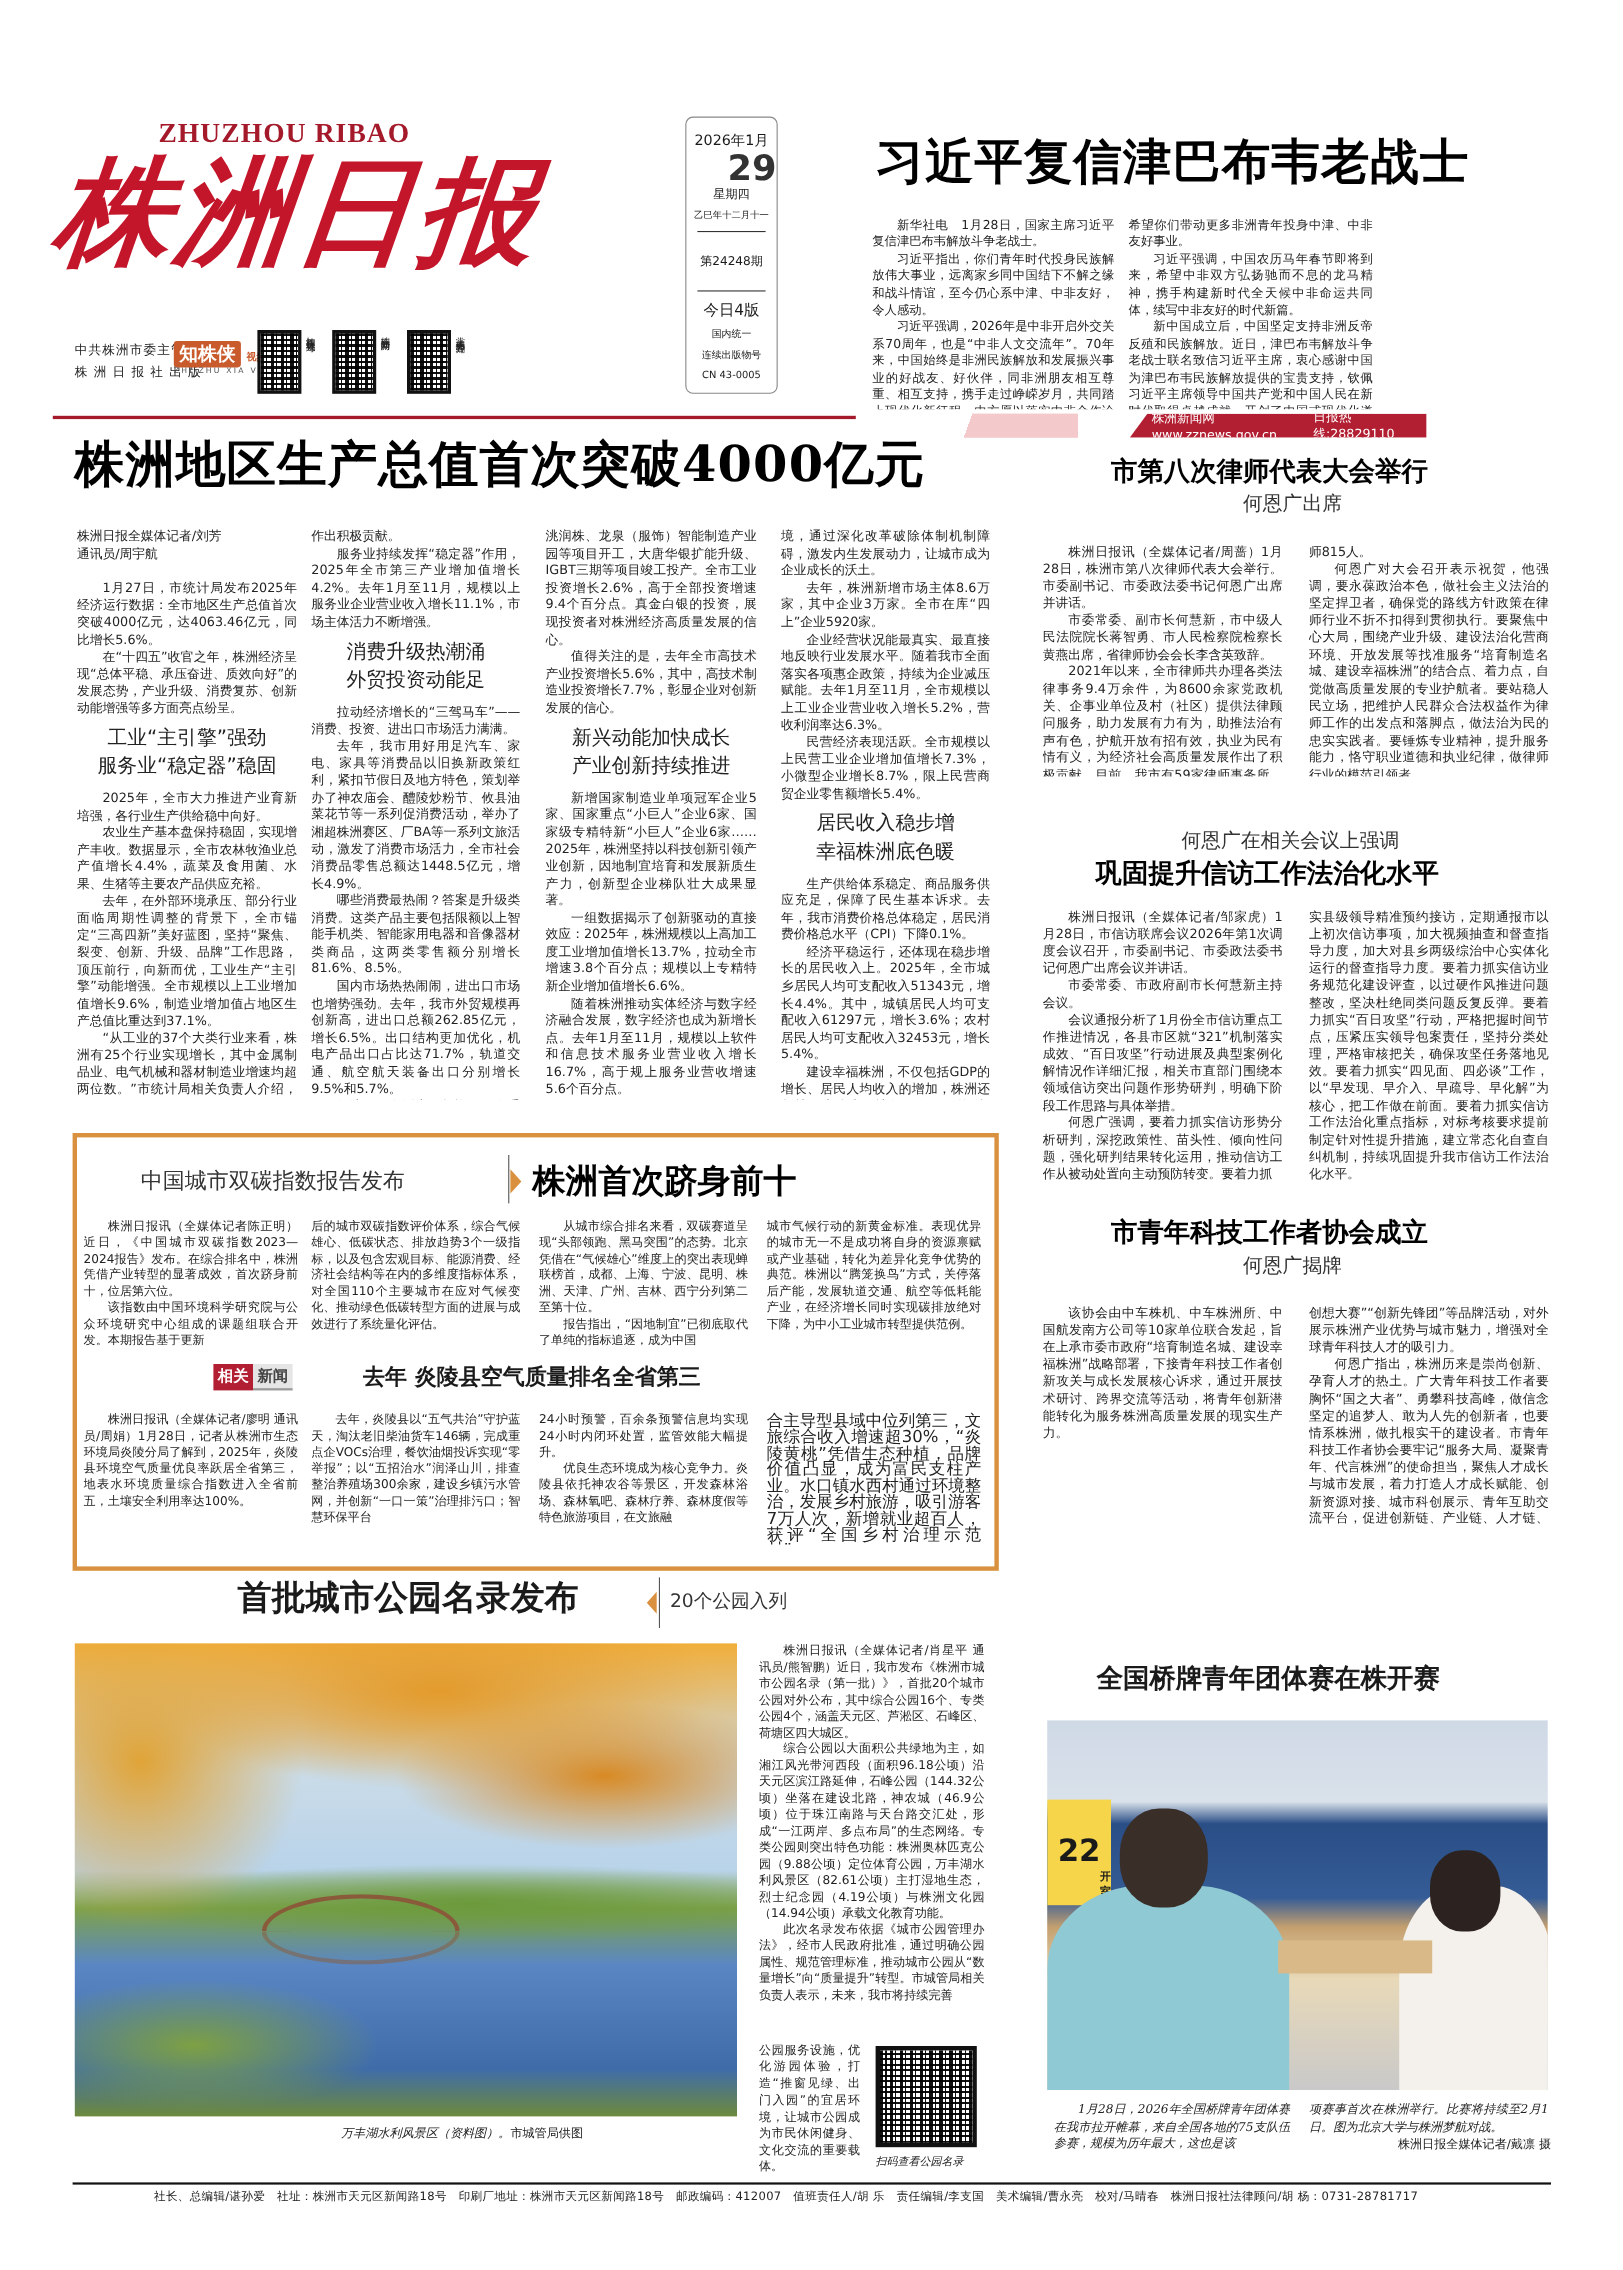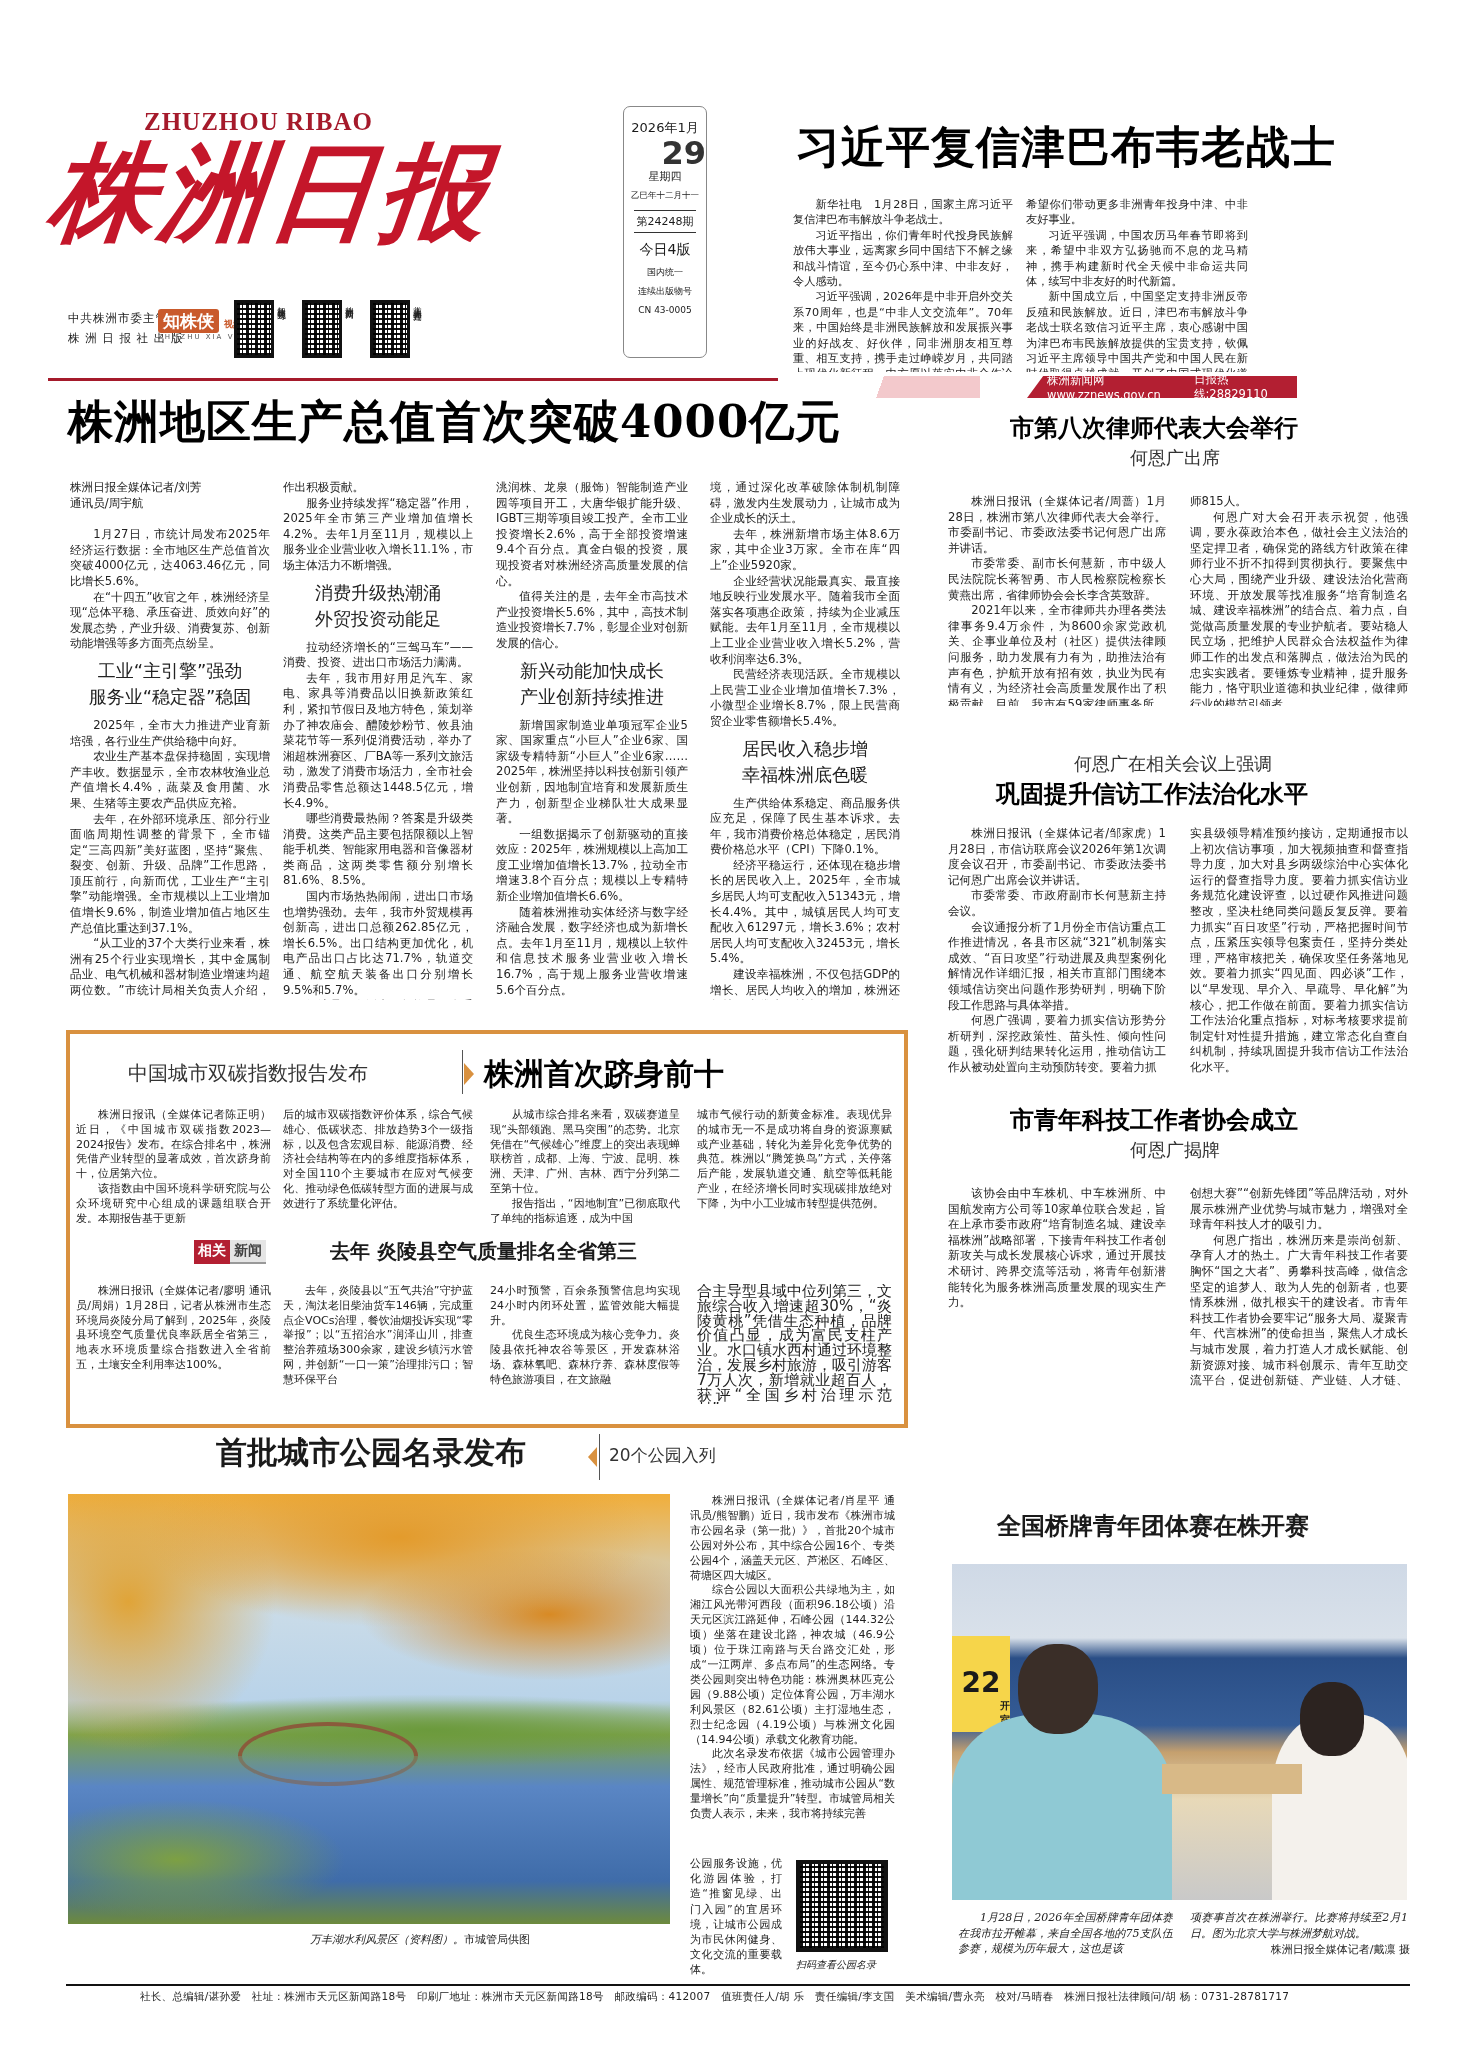--- a/index.html
+++ b/index.html
@@ -19,21 +19,21 @@
   .logo-sub { font-size: 7px; color: #555; letter-spacing: 2px; }
   .qr { width: 40px; height: 58px; background:
       repeating-linear-gradient(90deg, #111 0 3px, #fff 3px 5px, #111 5px 6px, #fff 6px 9px),
       repeating-linear-gradient(0deg, #111 0 2px, #fff 2px 5px); background-blend-mode: multiply; border: 3px solid #111; }
   .qr-label { writing-mode: vertical-rl; font-size: 8.5px; letter-spacing: 1px; color: #222; }
   .date-box { border: 1px solid #888; border-radius: 7px; text-align: center; }
   .date-box .ym { font-size: 13px; margin-top: 12px; }
   .date-box .day { font-size: 32px; font-weight: bold; line-height: 32px; color: #333; text-align: right; }
   .date-box .wd { font-size: 11px; }
   .date-box .lunar { font-size: 8.5px; margin-top: 6px; }
-  .date-box .issue { font-size: 11px; border-top: 1px solid #333; border-bottom: 1px solid #333; margin: 8px 10px 0 10px; padding: 3px 0; }
+  .date-box .issue { font-size: 11px; border-top: 1px solid #333; border-bottom: 1px solid #333; margin: 8px 10px 0 10px; padding: 19px 0; }
   .date-box .pages { font-size: 14px; margin-top: 8px; }
   .date-box .small { font-size: 9px; line-height: 19px; }
 
   .red-rule { background: #a51a2b; height: 4px; }
 
   
   .h-top { font-size: 44px; font-weight: 900; letter-spacing: 1px; font-family: "DejaVu Sans", "Liberation Sans", sans-serif; color: #000; }
   .h-main { font-size: 46px; font-weight: bold; font-family: "DejaVu Serif", "Liberation Serif", serif; color: #000; letter-spacing: 1px; }
   .h-sec { font-size: 24px; font-weight: bold; color: #000; }
   .h-sub { font-size: 18px; color: #333; font-weight: normal; }

